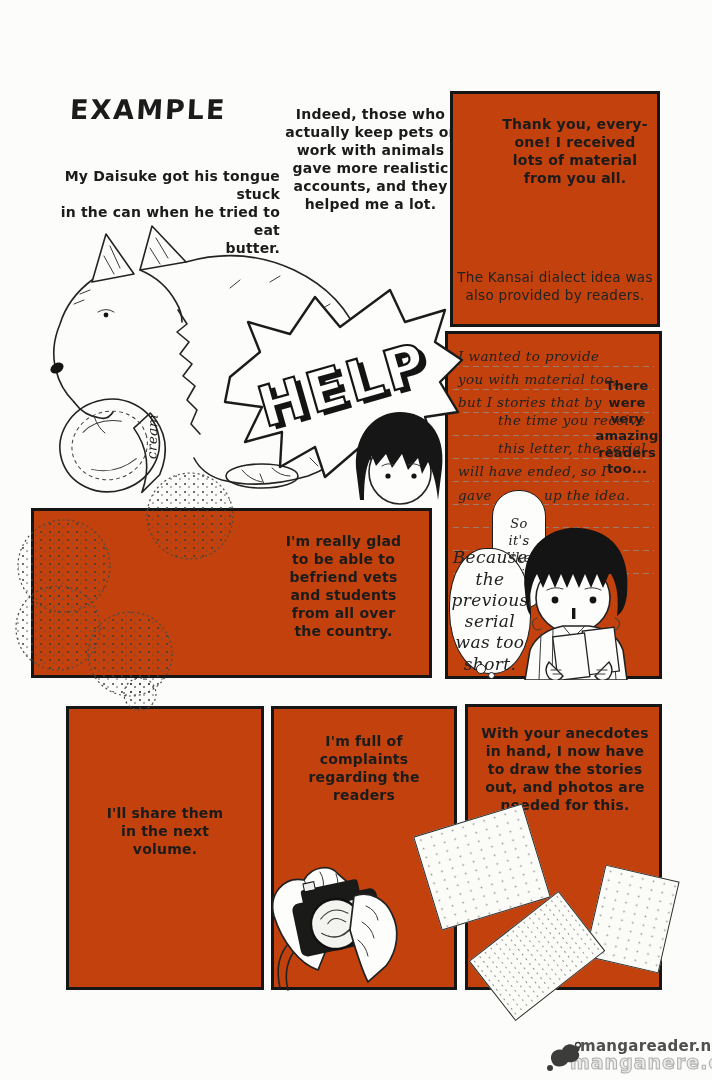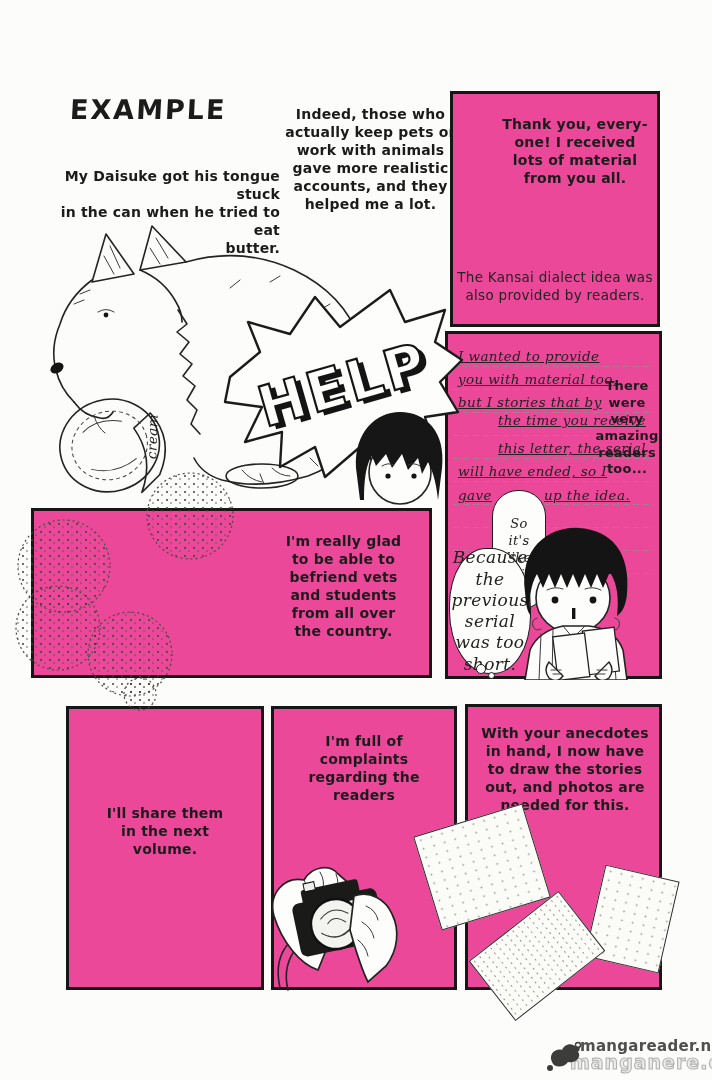--- a/index.html
+++ b/index.html
@@ -1,29 +1,29 @@
 <!DOCTYPE html>
 <html><head>
 <meta charset="utf-8">
 <style>
   html,body{margin:0;padding:0;background:#e8e8e6;}
   #page{position:relative;width:712px;height:1080px;background:#fcfcfa;overflow:hidden;
         font-family:"DejaVu Sans",sans-serif;color:#1b1b1b;}
   .abs{position:absolute;}
-  .panel{position:absolute;border:3px solid #161616;background:#ec4899;box-sizing:border-box;z-index:1;}
+  .panel{position:absolute;border:3px solid #161616;background:#c2410c;box-sizing:border-box;z-index:1;}
   .comic{font-family:"DejaVu Sans",sans-serif;font-weight:bold;font-size:14px;line-height:1.28;
          text-align:center;white-space:pre-line;color:#1b1b1b;letter-spacing:.2px;}
   .note{font-family:"DejaVu Sans",sans-serif;font-weight:normal;font-size:13.5px;line-height:1.35;
         text-align:center;white-space:pre-line;color:#222;letter-spacing:.3px;}
   .hand{font-family:"DejaVu Serif",serif;font-style:italic;font-size:13.5px;color:#222;
         letter-spacing:.4px;}
   .title{font-size:27px;font-weight:bold;letter-spacing:2px;transform:skewX(-3deg);}
   .rule{position:absolute;left:5px;right:5px;height:1px;
         background:repeating-linear-gradient(90deg,#8f8f8d 0 6px,transparent 6px 10px);opacity:.75;}
-  .letter-line{position:absolute;left:10px;white-space:nowrap;z-index:2;text-decoration:underline;}
+  .letter-line{position:absolute;left:10px;white-space:nowrap;z-index:2;}
   .bubble{position:absolute;background:#fdfdfb;border:1.6px solid #1b1b1b;z-index:3;
           display:flex;align-items:center;justify-content:center;text-align:center;}
   .art{position:absolute;z-index:3;pointer-events:none;}
   .photo{position:absolute;background-color:#fbfbf8;border:1.6px solid #2a2a2a;z-index:4;
          background-image:radial-gradient(circle,rgba(60,60,55,.55) .8px,transparent 1.1px);
          background-size:11px 9px;}
   .sketch{fill:none;stroke:#232323;stroke-width:1.6;stroke-linecap:round;stroke-linejoin:round;}
   .sketch-thin{fill:none;stroke:#3a3a38;stroke-width:1;stroke-linecap:round;}
   #footer-primary{position:absolute;left:34px;top:3px;font-weight:bold;font-size:15px;color:#4f4f4d;
                   letter-spacing:.3px;z-index:2;}

